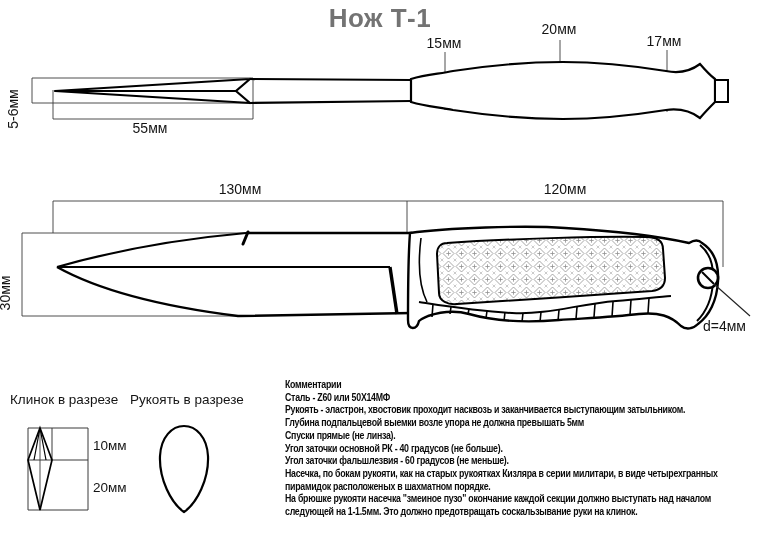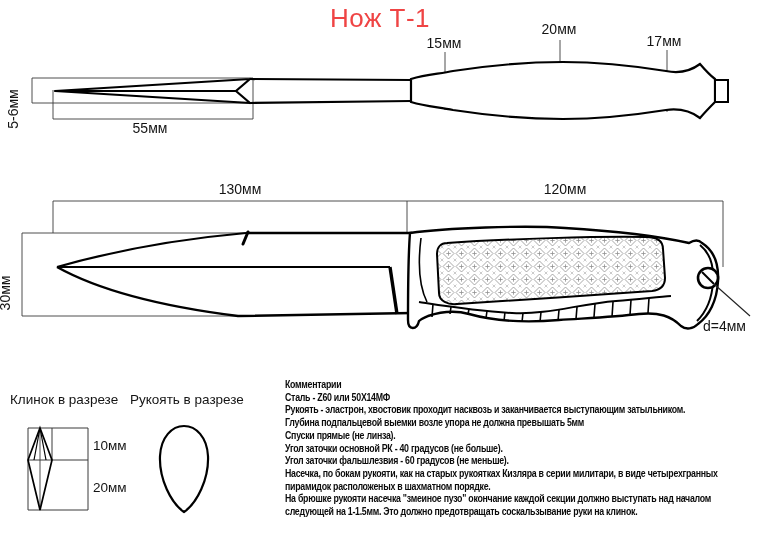--- a/index.html
+++ b/index.html
@@ -3,21 +3,21 @@
 <meta charset="utf-8">
 <style>
   html,body{margin:0;padding:0;}
   body{
     width:760px;height:543px;position:relative;background:#ffffff;
     font-family:"Liberation Sans","DejaVu Sans",sans-serif;color:#000;
     overflow:hidden;
   }
   .title{
     position:absolute;left:0;right:0;top:3px;text-align:center;
-    font-size:26px;font-weight:400;letter-spacing:0.5px;color:#ef4444;
+    font-size:26px;font-weight:700;letter-spacing:0.5px;color:#737373;
   }
   svg.drawing{position:absolute;left:0;top:0;}
   svg text{font-family:"Liberation Sans","DejaVu Sans",sans-serif;fill:#141414;}
   .dim{font-size:14px;}
   .seclabel{font-size:13.5px;}
   .comments{
     position:absolute;left:285px;top:379px;width:520px;
     transform:scaleX(0.88);transform-origin:left top;
     font-size:10px;line-height:12.7px;font-weight:bold;letter-spacing:-0.3px;
     color:#0b0b0b;

